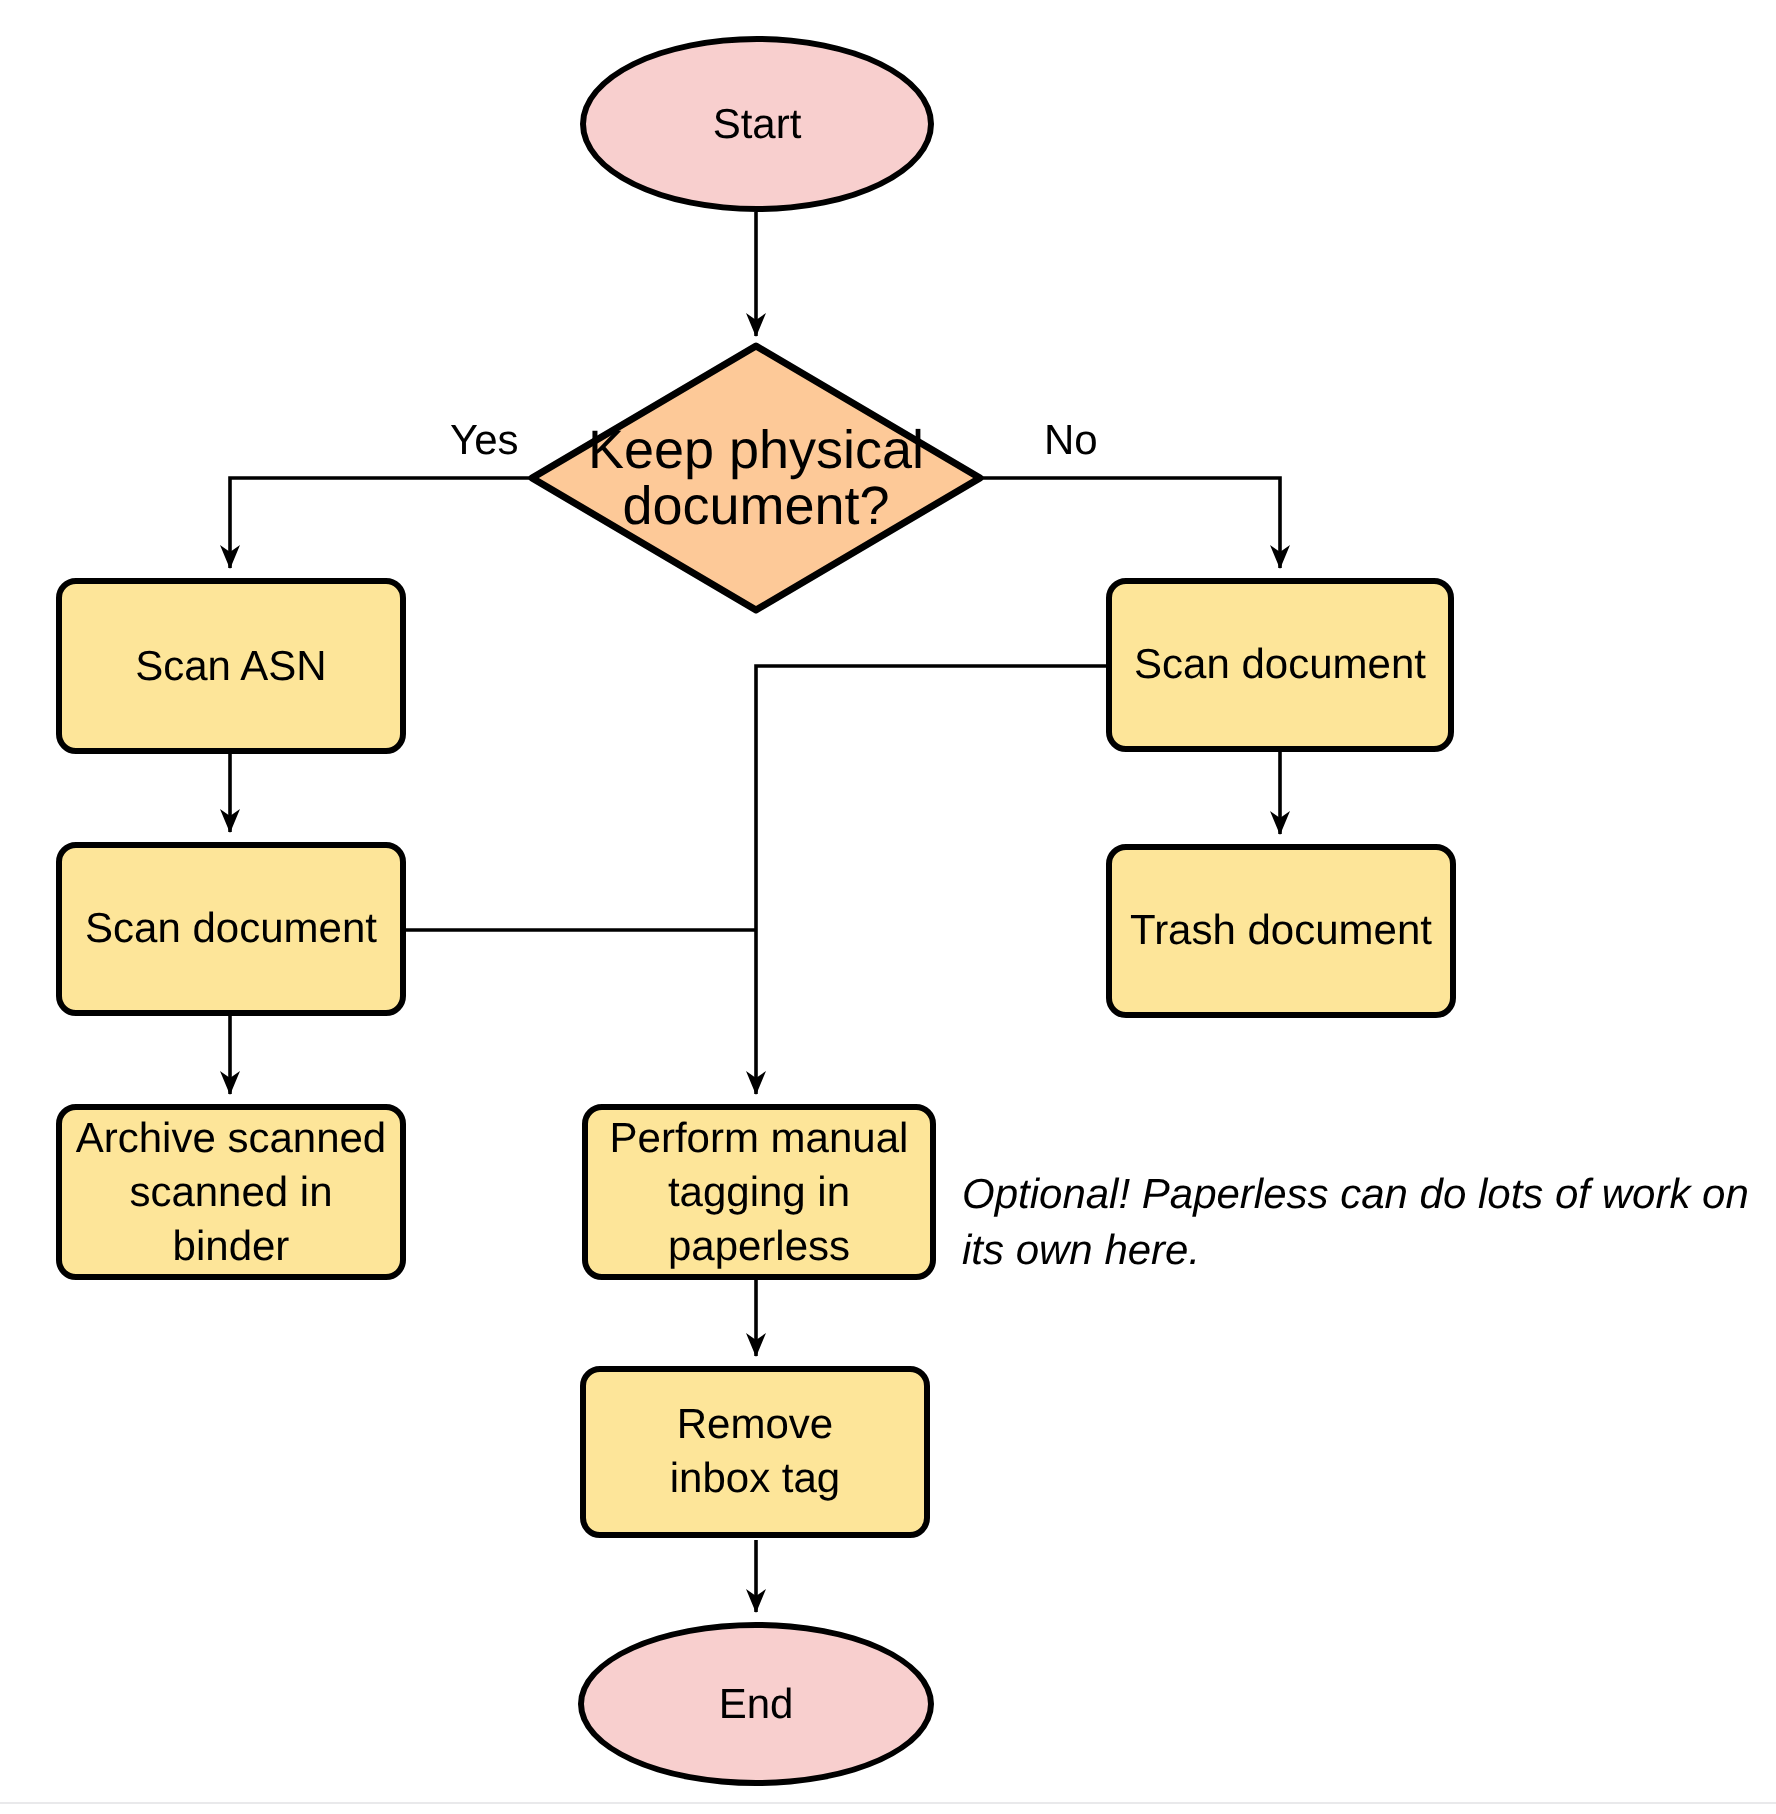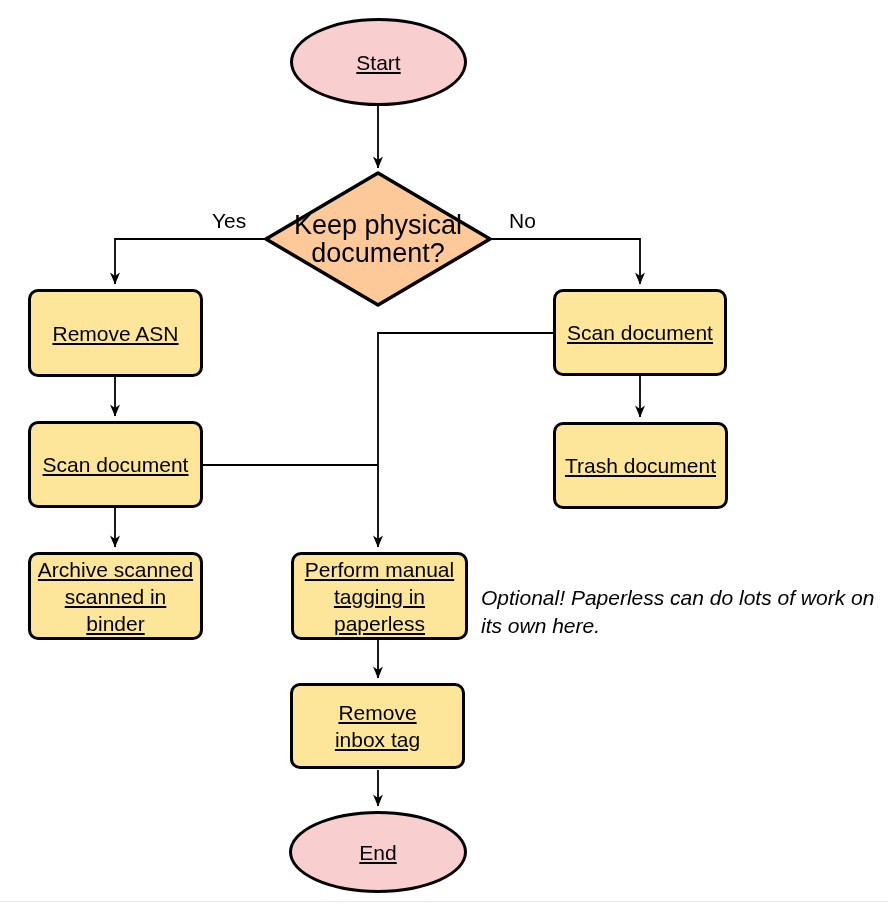--- a/index.html
+++ b/index.html
@@ -23,38 +23,38 @@
     position: absolute;
     box-sizing: border-box;
     border: 3px solid var(--border, #000);
     display: flex;
     flex-direction: column;
     align-items: center;
     justify-content: center;
     text-align: center;
     font-size: 21px;
     line-height: 27px;
-    text-decoration: underline;
   }
   .process { background: var(--process-fill, #fde599); border-radius: 10px; }
   .terminal { background: var(--terminal-fill, #f8cfce); border-radius: 50%; }
   .decision-label {
     position: absolute;
     display: flex;
     flex-direction: column;
     align-items: center;
     justify-content: center;
     text-align: center;
     font-size: 27px;
     line-height: 28px;
   }
   .edge-label {
     position: absolute;
     font-size: 21px;
     line-height: 24px;
+    margin-left: 13px;
   }
   .note {
     position: absolute;
     font-style: italic;
     font-size: 21px;
     line-height: 28px;
   }
   .note span { display: block; }
   .bottom-divider {
     position: absolute;
@@ -100,21 +100,21 @@
   <div class="decision-label" style="left:278px; top:205px; width:200px; height:68px;">
     <span>Keep physical</span>
     <span>document?</span>
   </div>
 
   <div class="edge-label" style="left:212px; top:209px;">Yes</div>
 
   <div class="edge-label" style="left:509px; top:209px;">No</div>
 
   <div class="node process" style="left:28px; top:289px; width:175px; height:88px;">
-    <span>Remove ASN</span>
+    <span>Scan ASN</span>
   </div>
 
   <div class="node process" style="left:28px; top:421px; width:175px; height:87px;">
     <span>Scan document</span>
   </div>
 
   <div class="node process" style="left:28px; top:552px; width:175px; height:88px;">
     <span>Archive scanned</span>
     <span>scanned in</span>
     <span>binder</span>

